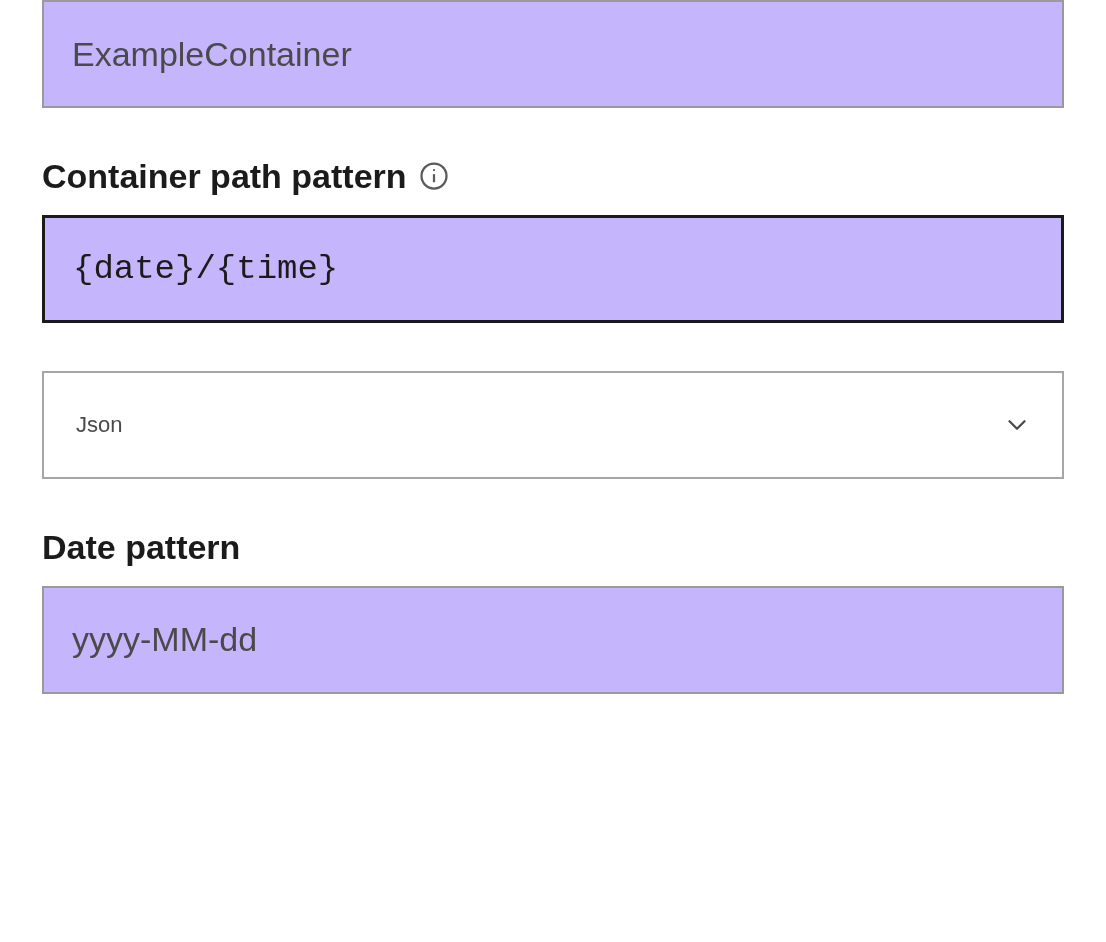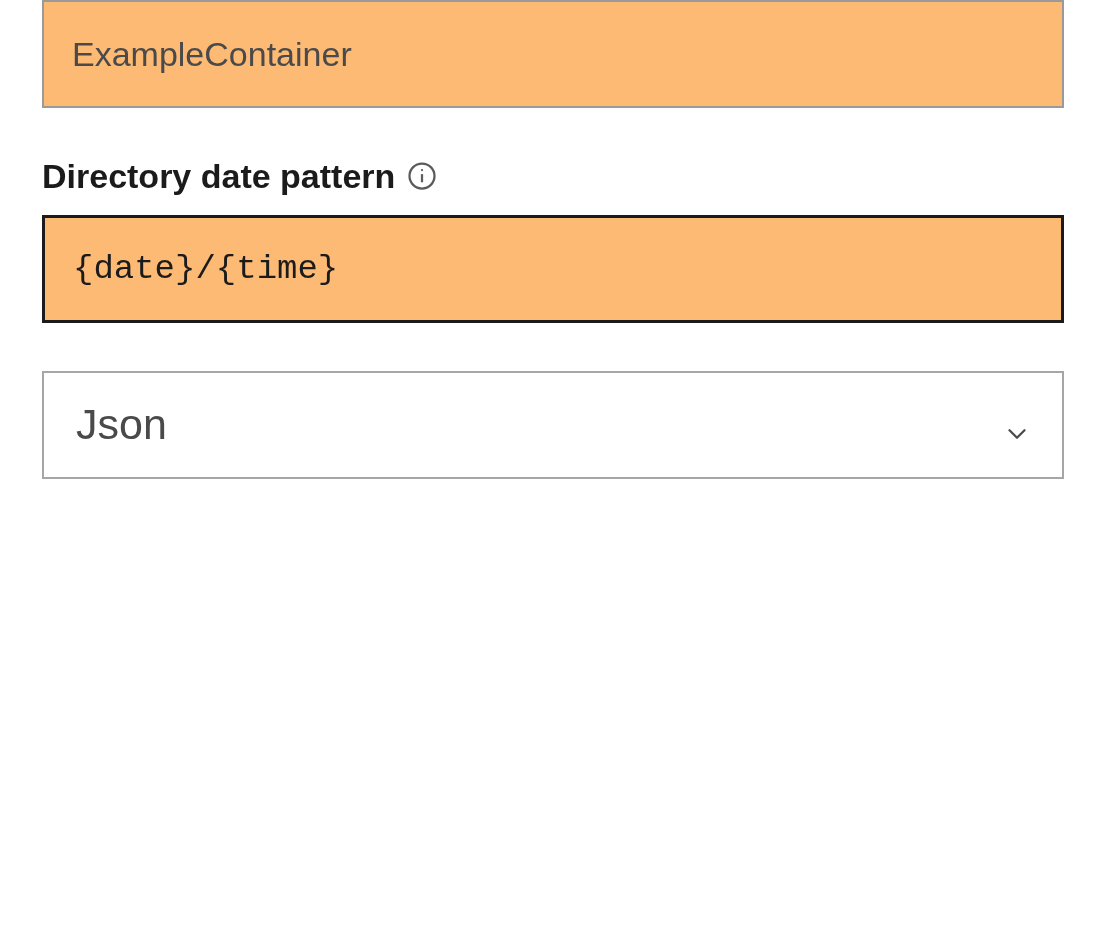--- a/index.html
+++ b/index.html
@@ -43,42 +43,42 @@
       color: #5b5b5b;
     }
     .info-icon svg {
       width: 30px;
       height: 30px;
     }
     .text-input {
       width: 100%;
       height: 108px;
       border: 2px solid #9a9a9a;
-      background: #fdba74;
+      background: #c4b5fd;
       font-size: 34px;
       color: #4a4a4a;
       padding: 12px 28px;
       font-family: inherit;
       outline: none;
     }
     .text-input.focused {
       border: 3px solid #1b1b1b;
       color: #1b1b1b;
       font-family: Liberation Mono, monospace;
     }
     .select-wrap {
       position: relative;
       width: 100%;
     }
     .select-box {
       width: 100%;
       height: 108px;
       border: 2px solid #a6a6a6;
       background: #ffffff;
-      font-size: 43px;
+      font-size: 22px;
       color: #4a4a4a;
       padding: 0 70px 0 32px;
       font-family: inherit;
       display: flex;
       align-items: center;
       cursor: pointer;
       position: relative;
     }
     .chevron {
       position: absolute;
@@ -99,21 +99,21 @@
 <body>
 
 <div class="form">
 
   <div class="field">
     <input type="text" class="text-input" value="ExampleContainer" style="">
   </div>
 
   <div class="field">
     <div class="label-row">
-      <span class="label">Directory date pattern</span>
+      <span class="label">Container path pattern</span>
       <span class="info-icon">
         <svg viewBox="0 0 24 24" fill="none" stroke="currentColor" stroke-width="1.8">
           <circle cx="12" cy="12" r="10"></circle>
           <line x1="12" y1="10.5" x2="12" y2="17"></line>
           <circle cx="12" cy="7.2" r="0.9" fill="currentColor" stroke="none"></circle>
         </svg>
       </span>
     </div>
     <input type="text" class="text-input focused" value="{date}/{time}" style="">
   </div>
@@ -124,14 +124,20 @@
         <span>Json</span>
         <span class="chevron">
           <svg viewBox="0 0 24 24" fill="none" stroke="currentColor" stroke-width="1.8" stroke-linecap="round" stroke-linejoin="round">
             <polyline points="6 9 12 15 18 9"></polyline>
           </svg>
         </span>
       </div>
     </div>
   </div>
 
+  <div class="field">
+    <div class="label-row">
+      <span class="label">Date pattern</span>
+    </div>
+    <input type="text" class="text-input" value="yyyy-MM-dd" style="">
+  </div>
 
 </div>
 
 </body></html>

